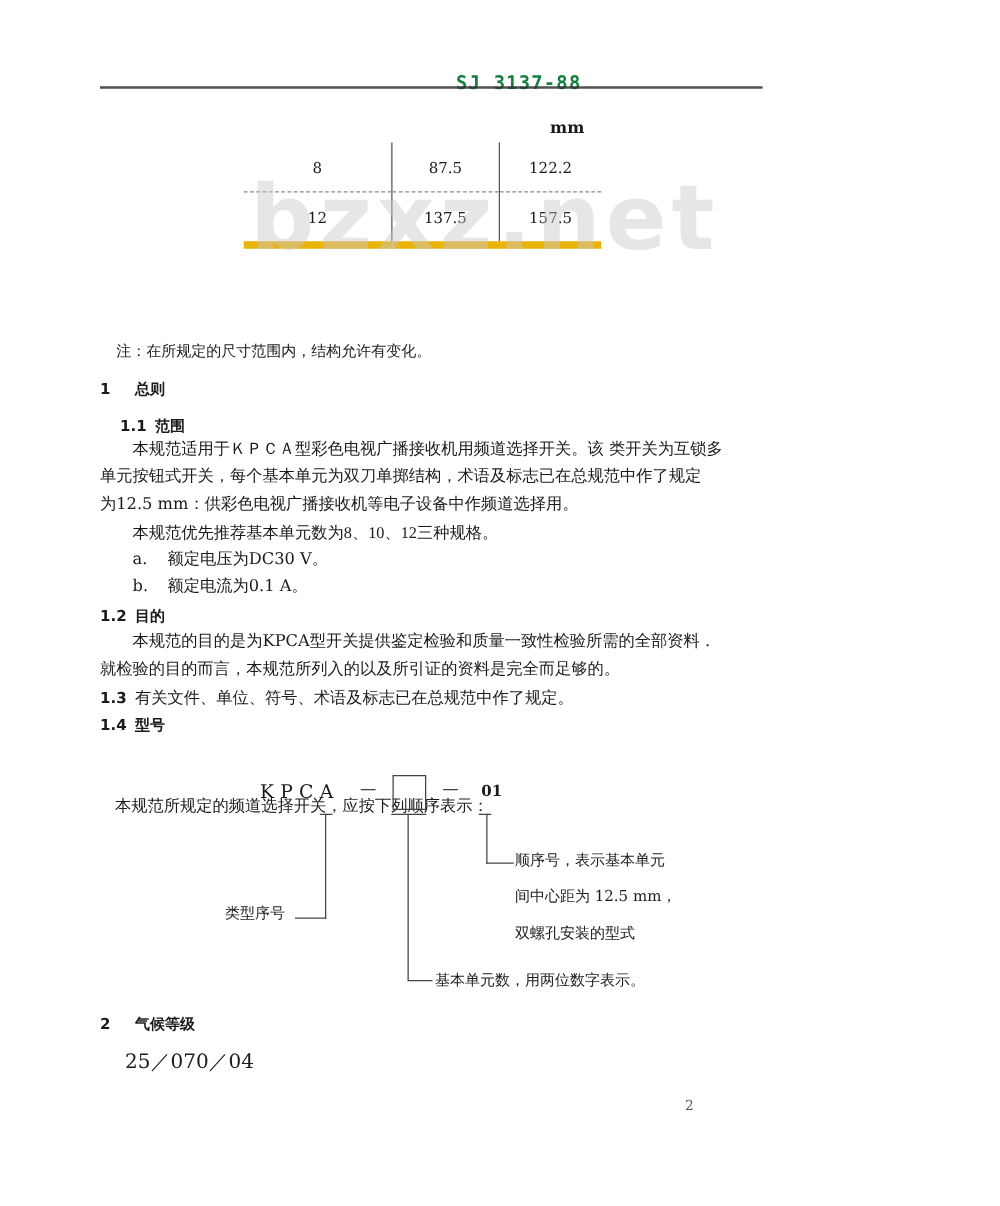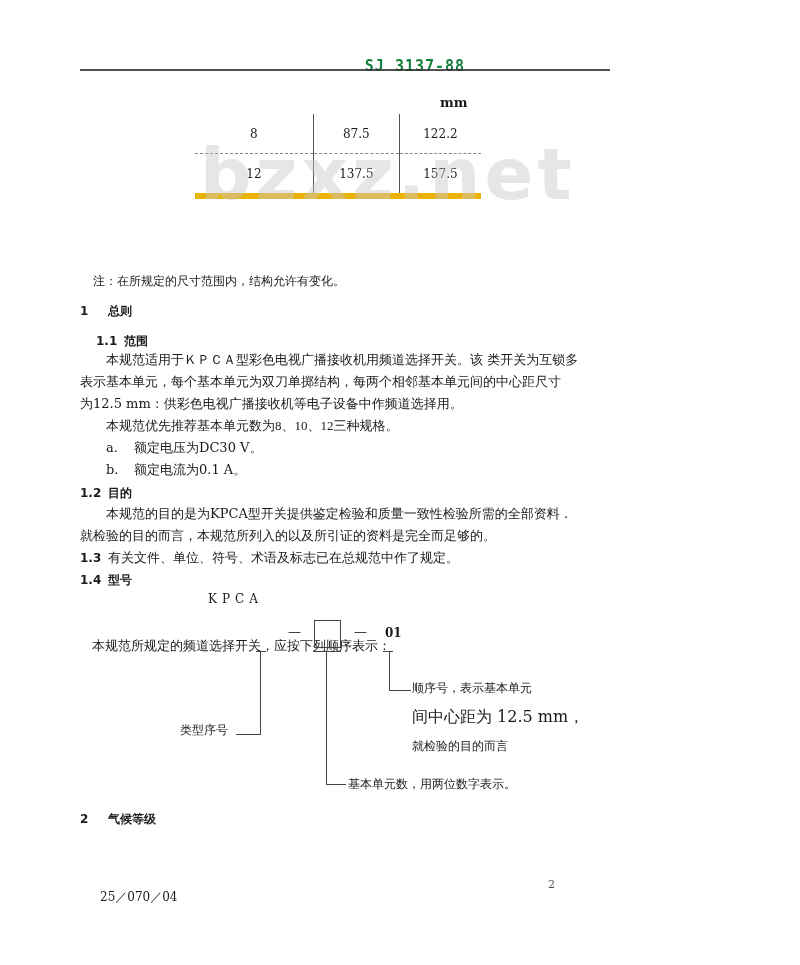--- a/index.html
+++ b/index.html
@@ -18,21 +18,21 @@
     table.dim .c1 { width:120px; }
     table.dim .c2 { width:85px; border-left:1px solid #555; }
     table.dim .c3 { width:81px; border-left:1px solid #555; }
     .italic { font-style:italic; font-family:"DejaVu Serif",serif; }
     .watermark { left:200px; top:132px; font-family:"DejaVu Sans","Liberation Sans",sans-serif; font-weight:bold;
       font-size:72px; color:rgba(200,200,200,0.45); letter-spacing:4px; pointer-events:none; }
     .note { left:93px; top:273px; font-size:12px;text-align:right; }
     .text { font-size:13px; line-height:22px; white-space:nowrap; }
     .h1 { font-family:"DejaVu Sans","Liberation Sans",sans-serif; font-weight:bold; font-size:12px; }
     .num { display:inline-block; width:28px; }
-    .kpca { left:208px; top:592px; font-size:12px; letter-spacing:5px; }
+    .kpca { left:208px; top:624px; font-size:15px; letter-spacing:5px; }
     .dash { font-size:13px; }
     .box { left:314px; top:620px; width:25px; height:26px; border:1px solid #444; }
     .line { background:#444; }
     .pg { left:548px; top:878px; font-size:11px; color:#555; }
   </style>
 </head>
 <body>
 
 <div class="abs hdr">SJ 3137-88</div>
 <div class="abs hdr-rule"></div>
@@ -59,21 +59,21 @@
 <div class="abs note">注：在所规定的尺寸范围内，结构允许有变化。</div>
 
 <div class="abs text h1" style="left:80px; top:300px;">
   <span class="num">1</span><span>总则</span>
 </div>
 
 <div class="abs text h1" style="left:96px; top:330px;">
   <span class="num">1.1</span><span>范围</span>
 </div>
 <div class="abs text" style="left:106px; top:349px;">本规范适用于ＫＰＣＡ型彩色电视广播接收机用频道选择开关。该 类开关为互锁多</div>
-<div class="abs text" style="left:80px; top:371px;">表示基本单元，每个基本单元为双刀单掷结构，每两个相邻基本单元间的中心距尺寸</div>
+<div class="abs text" style="left:80px; top:371px;">单元按钮式开关，每个基本单元为双刀单掷结构，术语及标志已在总规范中作了规定</div>
 <div class="abs text" style="left:80px; top:393px;">为12.5 mm：供彩色电视广播接收机等电子设备中作频道选择用。</div>
 <div class="abs text" style="left:106px; top:415px;font-family:Liberation Serif, serif;">本规范优先推荐基本单元数为8、10、12三种规格。</div>
 <div class="abs text" style="left:106px; top:437px;">
   <span class="num">a.</span><span>额定电压为DC30 V。</span>
 </div>
 <div class="abs text" style="left:106px; top:459px;">
   <span class="num">b.</span><span>额定电流为0.1 A。</span>
 </div>
 
 <div class="abs text h1" style="left:80px; top:482px;">
@@ -104,22 +104,22 @@
 <div class="abs line" style="left:313px; top:651px; width:28px; height:1px;"></div>
 <div class="abs line" style="left:326px; top:651px; width:1px; height:133px;"></div>
 <div class="abs line" style="left:326px; top:784px; width:20px; height:1px;"></div>
 
 <div class="abs line" style="left:383px; top:651px; width:10px; height:1px;"></div>
 <div class="abs line" style="left:389px; top:651px; width:1px; height:40px;"></div>
 <div class="abs line" style="left:389px; top:690px; width:22px; height:1px;"></div>
 
 <div class="abs text" style="left:180px; top:719px; font-size:12px;text-align:right;">类型序号</div>
 <div class="abs text" style="left:412px; top:677px; font-size:12px;">顺序号，表示基本单元</div>
-<div class="abs text" style="left:412px; top:706px; font-size:16px;">间中心距为 12.5 mm，</div>
-<div class="abs text" style="left:412px; top:735px; font-size:12px;">就检验的目的而言</div>
+<div class="abs text" style="left:412px; top:706px; font-size:12px;">间中心距为 12.5 mm，</div>
+<div class="abs text" style="left:412px; top:735px; font-size:12px;">双螺孔安装的型式</div>
 <div class="abs text" style="left:348px; top:773px; font-size:12px;">基本单元数，用两位数字表示。</div>
 
 <div class="abs text h1" style="left:80px; top:808px;">
   <span class="num">2</span><span>气候等级</span>
 </div>
-<div class="abs text" style="left:100px; top:886px; font-size:12px;">25／070／04</div>
+<div class="abs text" style="left:100px; top:838px; font-size:16px;">25／070／04</div>
 
 <div class="abs pg">2</div>
 
 </body></html>

